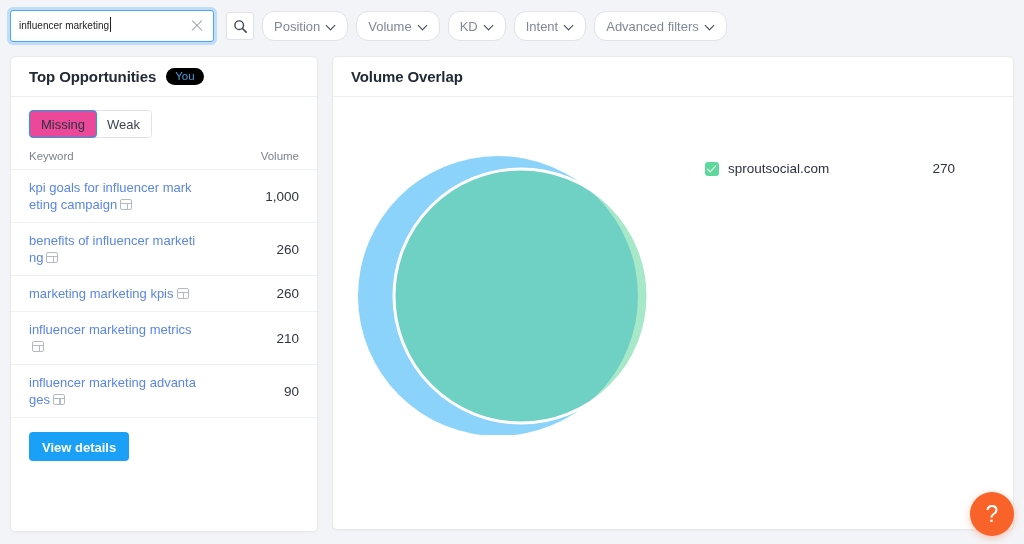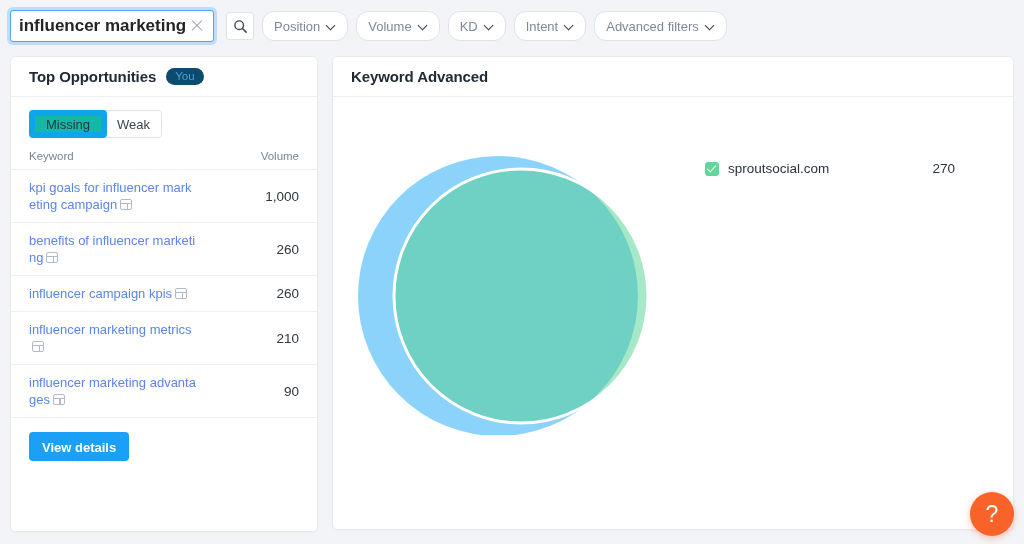--- a/index.html
+++ b/index.html
@@ -31,27 +31,26 @@
     background: #ffffff;
     border: 1px solid #4da8f7;
     border-radius: 3px;
     box-shadow: 0 0 0 3px rgba(77,168,247,0.30);
     display: flex;
     align-items: center;
     padding: 0 8px;
   }
   .search-input-text {
     flex: 1;
-    font-size: 17px;
+    font-size: 10px;
     color: #242424;
     white-space: nowrap;
     overflow: hidden;
     line-height: 30px;
     position: relative;
-    font-weight: bold;
   }
   .caret {
     display: inline-block;
     width: 1px; height: 15px;
     background: #222;
     vertical-align: -3px;
     margin-left: 1px;
   }
   .clear-x {
     width: 16px; height: 16px;
@@ -131,21 +130,21 @@
     gap: 10px;
     text-align: center;
   }
   .card-title {
     font-size: 15px;
     font-weight: bold;
     color: #222a35;
     letter-spacing: -0.1px;
   }
   .badge-you {
-    background: #0c4a6e;
+    background: #000000;
     color: #4a9ddb;
     font-size: 11.5px;
     border-radius: 10px;
     padding: 2.5px 9px 3px;
     line-height: 1;
   }
 
   
   .toggle-row { padding: 13px 18px 0; }
   .toggle {
@@ -160,22 +159,22 @@
     font-size: 13px;
     color: #3d4552;
     padding: 0 11px;
     display: flex;
     align-items: center;
     cursor: pointer;
     background: #fff;
     border-radius: 3px;
   }
   .toggle-opt.active {
-    background: #14b8a6;
-    border: 6px solid #0ea5e9;
+    background: #ec4899;
+    border: 1px solid #0ea5e9;
     color: #2b3440;
     margin: -1px;
     border-radius: 4px;
     z-index: 2;
   }
 
   
   .tbl { width: 100%; border-collapse: collapse; margin-top: 12px; }
   .tbl th {
     font-size: 11.5px;
@@ -358,42 +357,42 @@
     <tbody>
       <tr>
         <td class="kw"><span>kpi goals for influencer marketing campaign</span><span class="serp-ico"></span></td>
         <td class="vol">1,000</td>
       </tr>
       <tr>
         <td class="kw"><span>benefits of influencer marketing</span><span class="serp-ico"></span></td>
         <td class="vol">260</td>
       </tr>
       <tr>
-        <td class="kw"><span>influencer campaign kpis</span><span class="serp-ico"></span></td>
+        <td class="kw"><span>marketing marketing kpis</span><span class="serp-ico"></span></td>
         <td class="vol">260</td>
       </tr>
       <tr>
         <td class="kw"><span>influencer marketing metrics</span><span class="serp-ico"></span></td>
         <td class="vol">210</td>
       </tr>
       <tr>
         <td class="kw"><span>influencer marketing advantages</span><span class="serp-ico"></span></td>
         <td class="vol">90</td>
       </tr>
     </tbody>
   </table>
 
   <div class="view-wrap">
     <button class="view-btn">View details</button>
   </div>
 </div>
 
 <div class="card right-card">
   <div class="card-head">
-    <span class="card-title">Keyword Advanced</span>
+    <span class="card-title">Volume Overlap</span>
   </div>
 
   <div class="venn-body">
     <svg class="venn-svg" width="340" height="330" viewBox="0 0 340 330">
       <defs>
         <clipPath id="clipBlue">
             <circle cx="147" cy="191" r="140"></circle>
           </clipPath>
       </defs>
 

